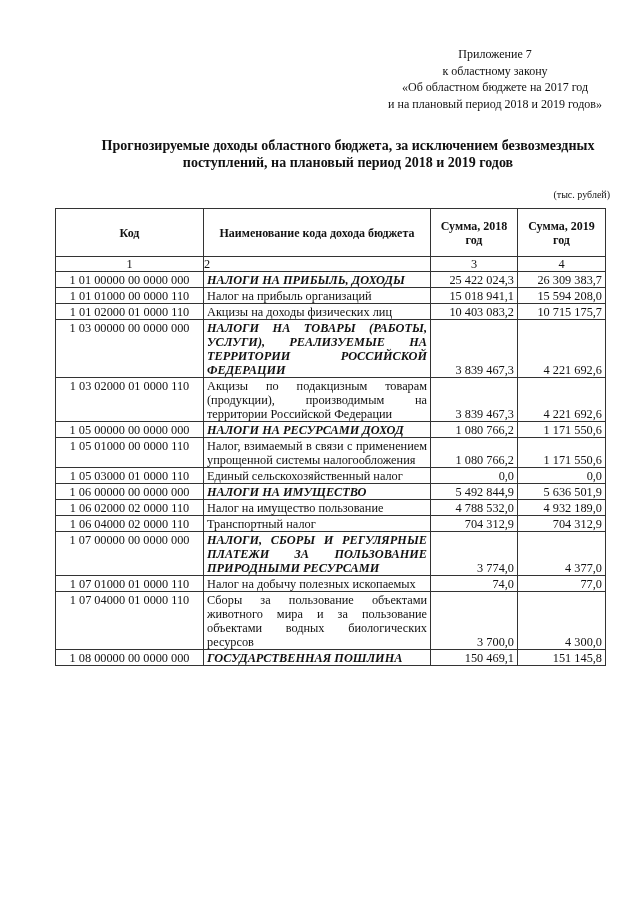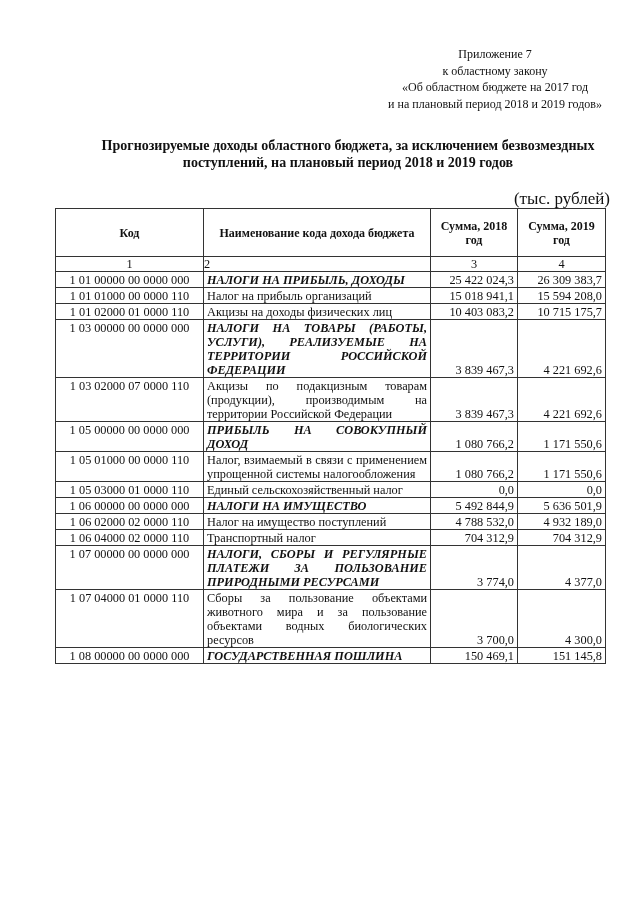--- a/index.html
+++ b/index.html
@@ -2,21 +2,21 @@
 <html><head>
 <meta charset="utf-8">
 <style>
   html, body { margin: 0; padding: 0; background: #ffffff; }
   body { width: 640px; height: 905px; position: relative; overflow: hidden;
          font-family: "Liberation Serif", "DejaVu Serif", serif; color: #111; }
   .appendix { position: absolute; right: 38px; top: 46px; text-align: center;
               font-size: 12px; line-height: 16.5px; }
   .title { position: absolute; left: 48px; width: 600px; top: 137px; text-align: center;
            font-weight: bold; font-size: 14px; line-height: 17px; }
-  .units { position: absolute; right: 30px; top: 189px; font-size: 17px; }
+  .units { position: absolute; right: 30px; top: 189px; font-size: 10px; }
   table.budget { position: absolute; left: 55px; top: 208px; border-collapse: collapse;
                  font-size: 12.3px; line-height: 14px; }
   table.budget td, table.budget th { border: 1.2px solid #333; padding: 1px 3px 0 3px; vertical-align: top; }
   table.budget th { font-weight: bold; vertical-align: middle; text-align: center; height: 46px; font-size: 12px; }
   .c1 { width: 141px; text-align: center; }
   .c2 { width: 220px; text-align: justify; text-align-last: left; }
   .c3 { width: 80px; text-align: right; vertical-align: bottom !important; }
   .c4 { width: 81px; text-align: right; vertical-align: bottom !important; }
   tr.nums td { text-align: center !important; vertical-align: middle !important; padding: 0; height: 12px; }
   tr.group .c2 { font-weight: bold; font-style: italic; }
@@ -73,28 +73,28 @@
         <td class="c3">10 403 083,2</td>
         <td class="c4">10 715 175,7</td>
       </tr>
       <tr class="group">
         <td class="c1">1 03 00000 00 0000 000</td>
         <td class="c2">НАЛОГИ НА ТОВАРЫ (РАБОТЫ, УСЛУГИ), РЕАЛИЗУЕМЫЕ НА ТЕРРИТОРИИ РОССИЙСКОЙ ФЕДЕРАЦИИ</td>
         <td class="c3">3 839 467,3</td>
         <td class="c4">4 221 692,6</td>
       </tr>
       <tr class="item">
-        <td class="c1">1 03 02000 07 0000 110</td>
+        <td class="c1">1 03 02000 01 0000 110</td>
         <td class="c2">Акцизы по подакцизным товарам (продукции), производимым на территории Российской Федерации</td>
         <td class="c3">3 839 467,3</td>
         <td class="c4">4 221 692,6</td>
       </tr>
       <tr class="group">
         <td class="c1">1 05 00000 00 0000 000</td>
-        <td class="c2">ПРИБЫЛЬ НА СОВОКУПНЫЙ ДОХОД</td>
+        <td class="c2">НАЛОГИ НА РЕСУРСАМИ ДОХОД</td>
         <td class="c3">1 080 766,2</td>
         <td class="c4">1 171 550,6</td>
       </tr>
       <tr class="item">
         <td class="c1">1 05 01000 00 0000 110</td>
         <td class="c2">Налог, взимаемый в связи с применением упрощенной системы налогообложения</td>
         <td class="c3">1 080 766,2</td>
         <td class="c4">1 171 550,6</td>
       </tr>
       <tr class="item">
@@ -104,35 +104,41 @@
         <td class="c4">0,0</td>
       </tr>
       <tr class="group">
         <td class="c1">1 06 00000 00 0000 000</td>
         <td class="c2">НАЛОГИ НА ИМУЩЕСТВО</td>
         <td class="c3">5 492 844,9</td>
         <td class="c4">5 636 501,9</td>
       </tr>
       <tr class="item">
         <td class="c1">1 06 02000 02 0000 110</td>
-        <td class="c2">Налог на имущество поступлений</td>
+        <td class="c2">Налог на имущество пользование</td>
         <td class="c3">4 788 532,0</td>
         <td class="c4">4 932 189,0</td>
       </tr>
       <tr class="item">
         <td class="c1">1 06 04000 02 0000 110</td>
         <td class="c2">Транспортный налог</td>
         <td class="c3">704 312,9</td>
         <td class="c4">704 312,9</td>
       </tr>
       <tr class="group">
         <td class="c1">1 07 00000 00 0000 000</td>
         <td class="c2">НАЛОГИ, СБОРЫ И РЕГУЛЯРНЫЕ ПЛАТЕЖИ ЗА ПОЛЬЗОВАНИЕ ПРИРОДНЫМИ РЕСУРСАМИ</td>
         <td class="c3">3 774,0</td>
         <td class="c4">4 377,0</td>
+      </tr>
+      <tr class="item">
+        <td class="c1">1 07 01000 01 0000 110</td>
+        <td class="c2">Налог на добычу полезных ископаемых</td>
+        <td class="c3">74,0</td>
+        <td class="c4">77,0</td>
       </tr>
       <tr class="item">
         <td class="c1">1 07 04000 01 0000 110</td>
         <td class="c2">Сборы за пользование объектами животного мира и за пользование объектами водных биологических ресурсов</td>
         <td class="c3">3 700,0</td>
         <td class="c4">4 300,0</td>
       </tr>
       <tr class="group">
         <td class="c1">1 08 00000 00 0000 000</td>
         <td class="c2">ГОСУДАРСТВЕННАЯ ПОШЛИНА</td>

